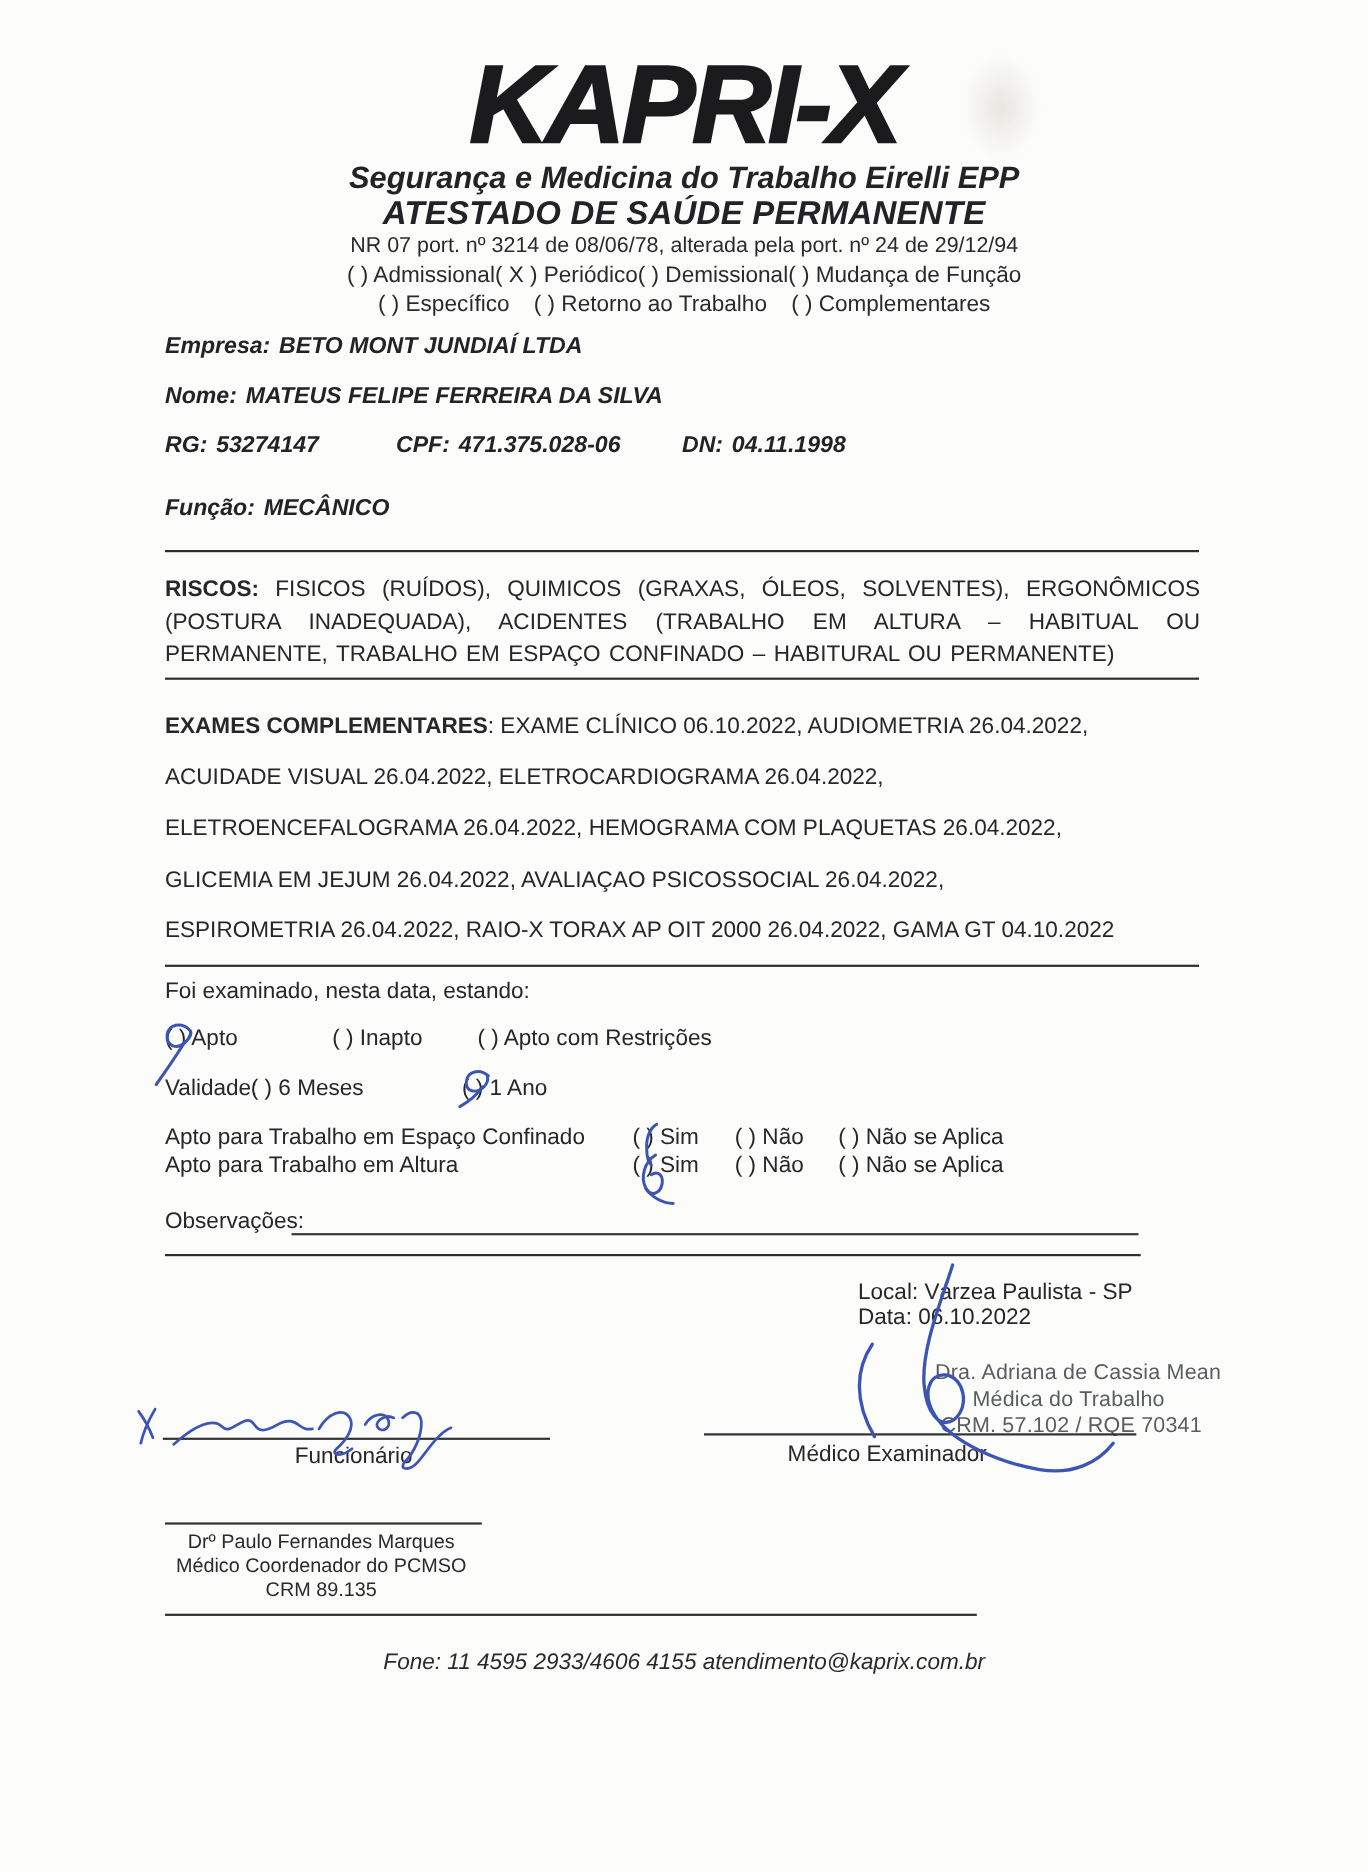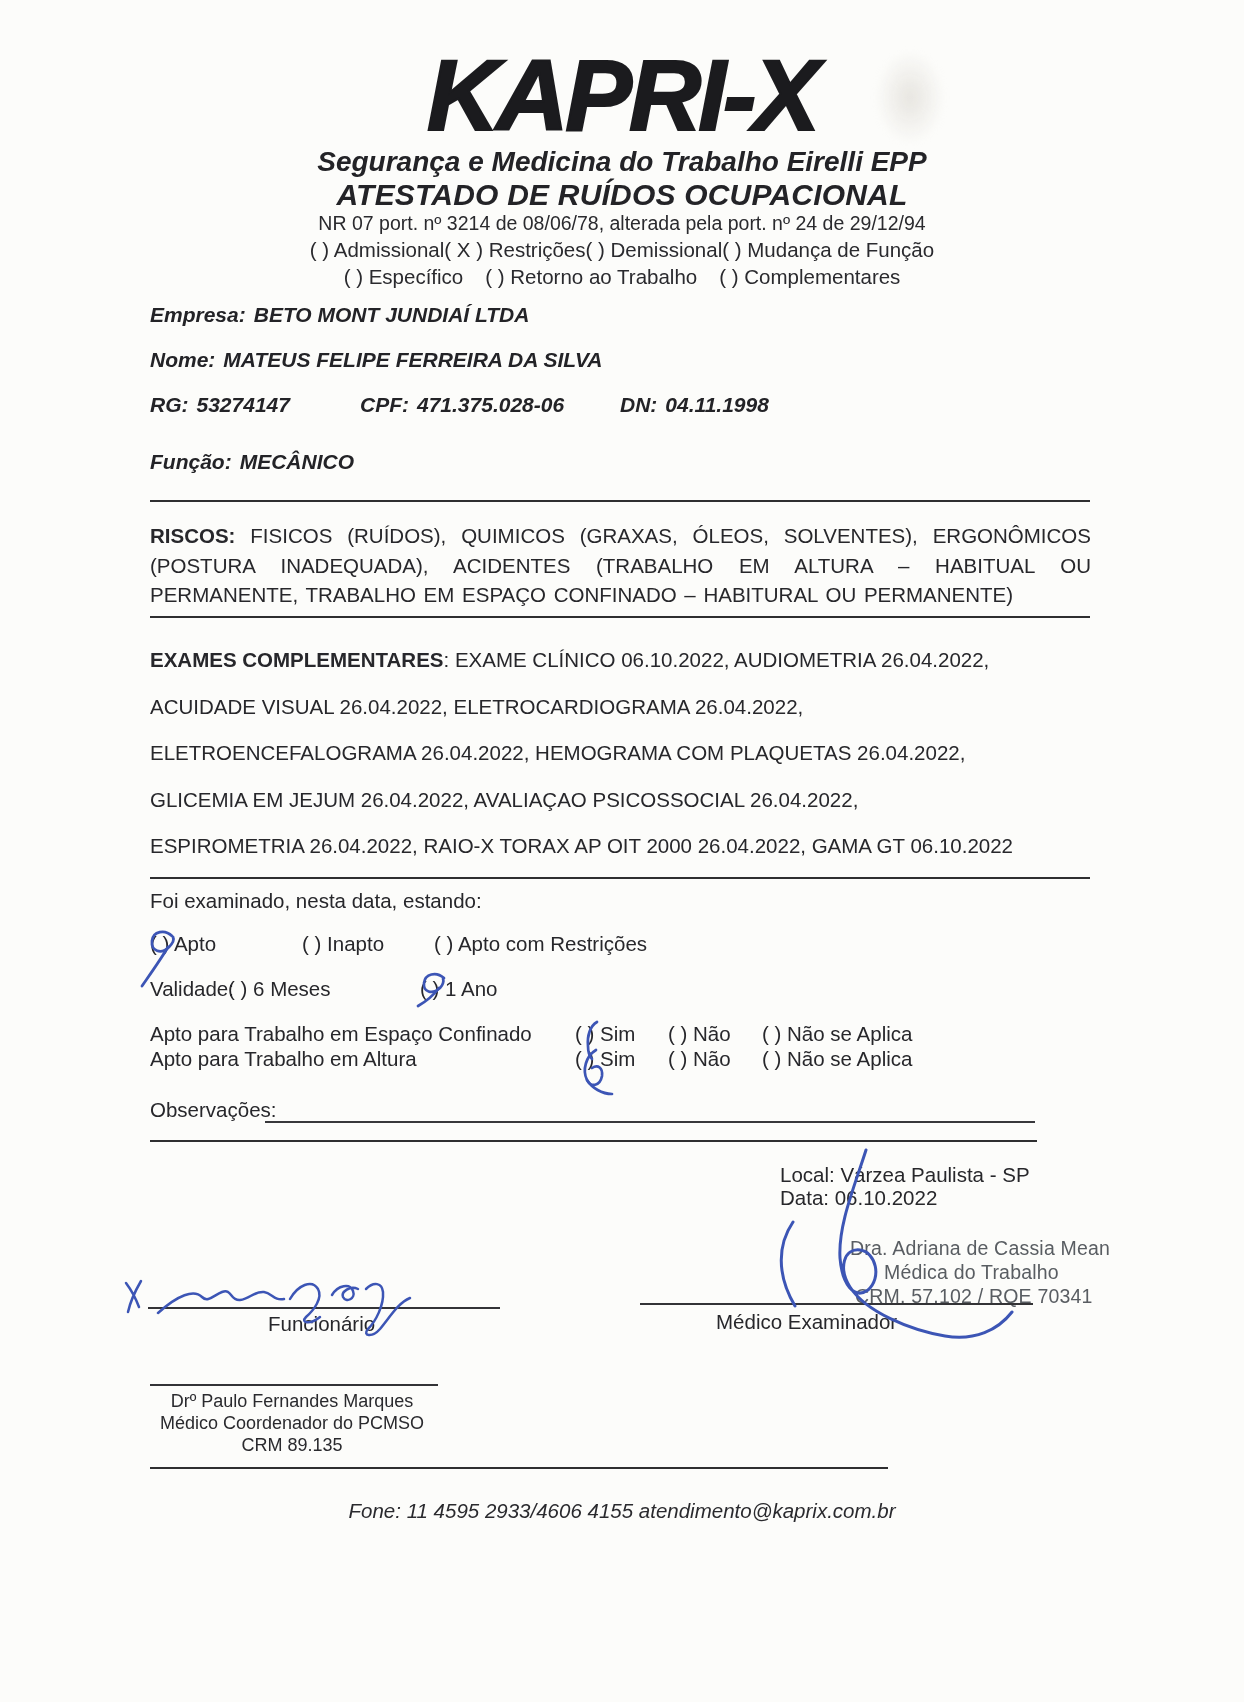--- a/index.html
+++ b/index.html
@@ -45,26 +45,26 @@
 </style>
 </head>
 <body>
 
 <div class="page">
 
   <div class="abs smudge" style="left:875px;top:50px;"></div>
 
   <div class="abs c title" style="top:45px;">KAPRI-X</div>
   <div class="abs c bi sub1" style="top:146px;">Segurança e Medicina do Trabalho Eirelli EPP</div>
-  <div class="abs c bi sub2" style="top:178px;">ATESTADO DE RUÍDOS OCUPACIONAL</div>
+  <div class="abs c bi sub2" style="top:178px;">ATESTADO DE SAÚDE PERMANENTE</div>
   <div class="abs c reg" style="top:212px;">NR 07 port. nº 3214 de 08/06/78, alterada pela port. nº 24 de 29/12/94</div>
 
   <div class="abs c optrow optrow1" style="top:238px;">
     <span>(  ) Admissional</span>
-    <span>( X ) Restrições</span>
+    <span>( X ) Periódico</span>
     <span>(  ) Demissional</span>
     <span>(  ) Mudança de Função</span>
   </div>
   <div class="abs c optrow optrow2" style="top:265px;">
     <span>(  ) Específico</span>
     <span>(  ) Retorno ao Trabalho</span>
     <span>(  ) Complementares</span>
   </div>
 
   <div class="abs field bi" style="left:150px;top:303px;">
@@ -94,21 +94,21 @@
     <div>PERMANENTE, TRABALHO EM ESPAÇO CONFINADO – HABITURAL OU PERMANENTE)</div>
   </div>
 
   <div class="abs rule" style="left:150px;top:616px;width:940px;"></div>
 
   <div class="abs body-text" style="left:150px;top:648px;width:1000px;">
     <div class="exline"><span class="b">EXAMES COMPLEMENTARES</span><span>: EXAME CLÍNICO 06.10.2022, AUDIOMETRIA 26.04.2022,</span></div>
     <div class="exline">ACUIDADE VISUAL 26.04.2022, ELETROCARDIOGRAMA 26.04.2022,</div>
     <div class="exline">ELETROENCEFALOGRAMA 26.04.2022, HEMOGRAMA COM PLAQUETAS 26.04.2022,</div>
     <div class="exline">GLICEMIA EM JEJUM 26.04.2022, AVALIAÇAO PSICOSSOCIAL 26.04.2022,</div>
-    <div class="exline">ESPIROMETRIA 26.04.2022, RAIO-X TORAX AP OIT 2000 26.04.2022, GAMA GT 06.10.2022</div>
+    <div class="exline">ESPIROMETRIA 26.04.2022, RAIO-X TORAX AP OIT 2000 26.04.2022, GAMA GT 04.10.2022</div>
   </div>
 
   <div class="abs rule" style="left:150px;top:877px;width:940px;"></div>
 
   <div class="abs body-text" style="left:150px;top:889px;">Foi examinado, nesta data, estando:</div>
 
   <div class="abs body-text nw" style="left:150px;top:932px;">(  ) Apto</div>
   <div class="abs body-text nw" style="left:302px;top:932px;">(  ) Inapto</div>
   <div class="abs body-text nw" style="left:434px;top:932px;">(  ) Apto com Restrições</div>
 

